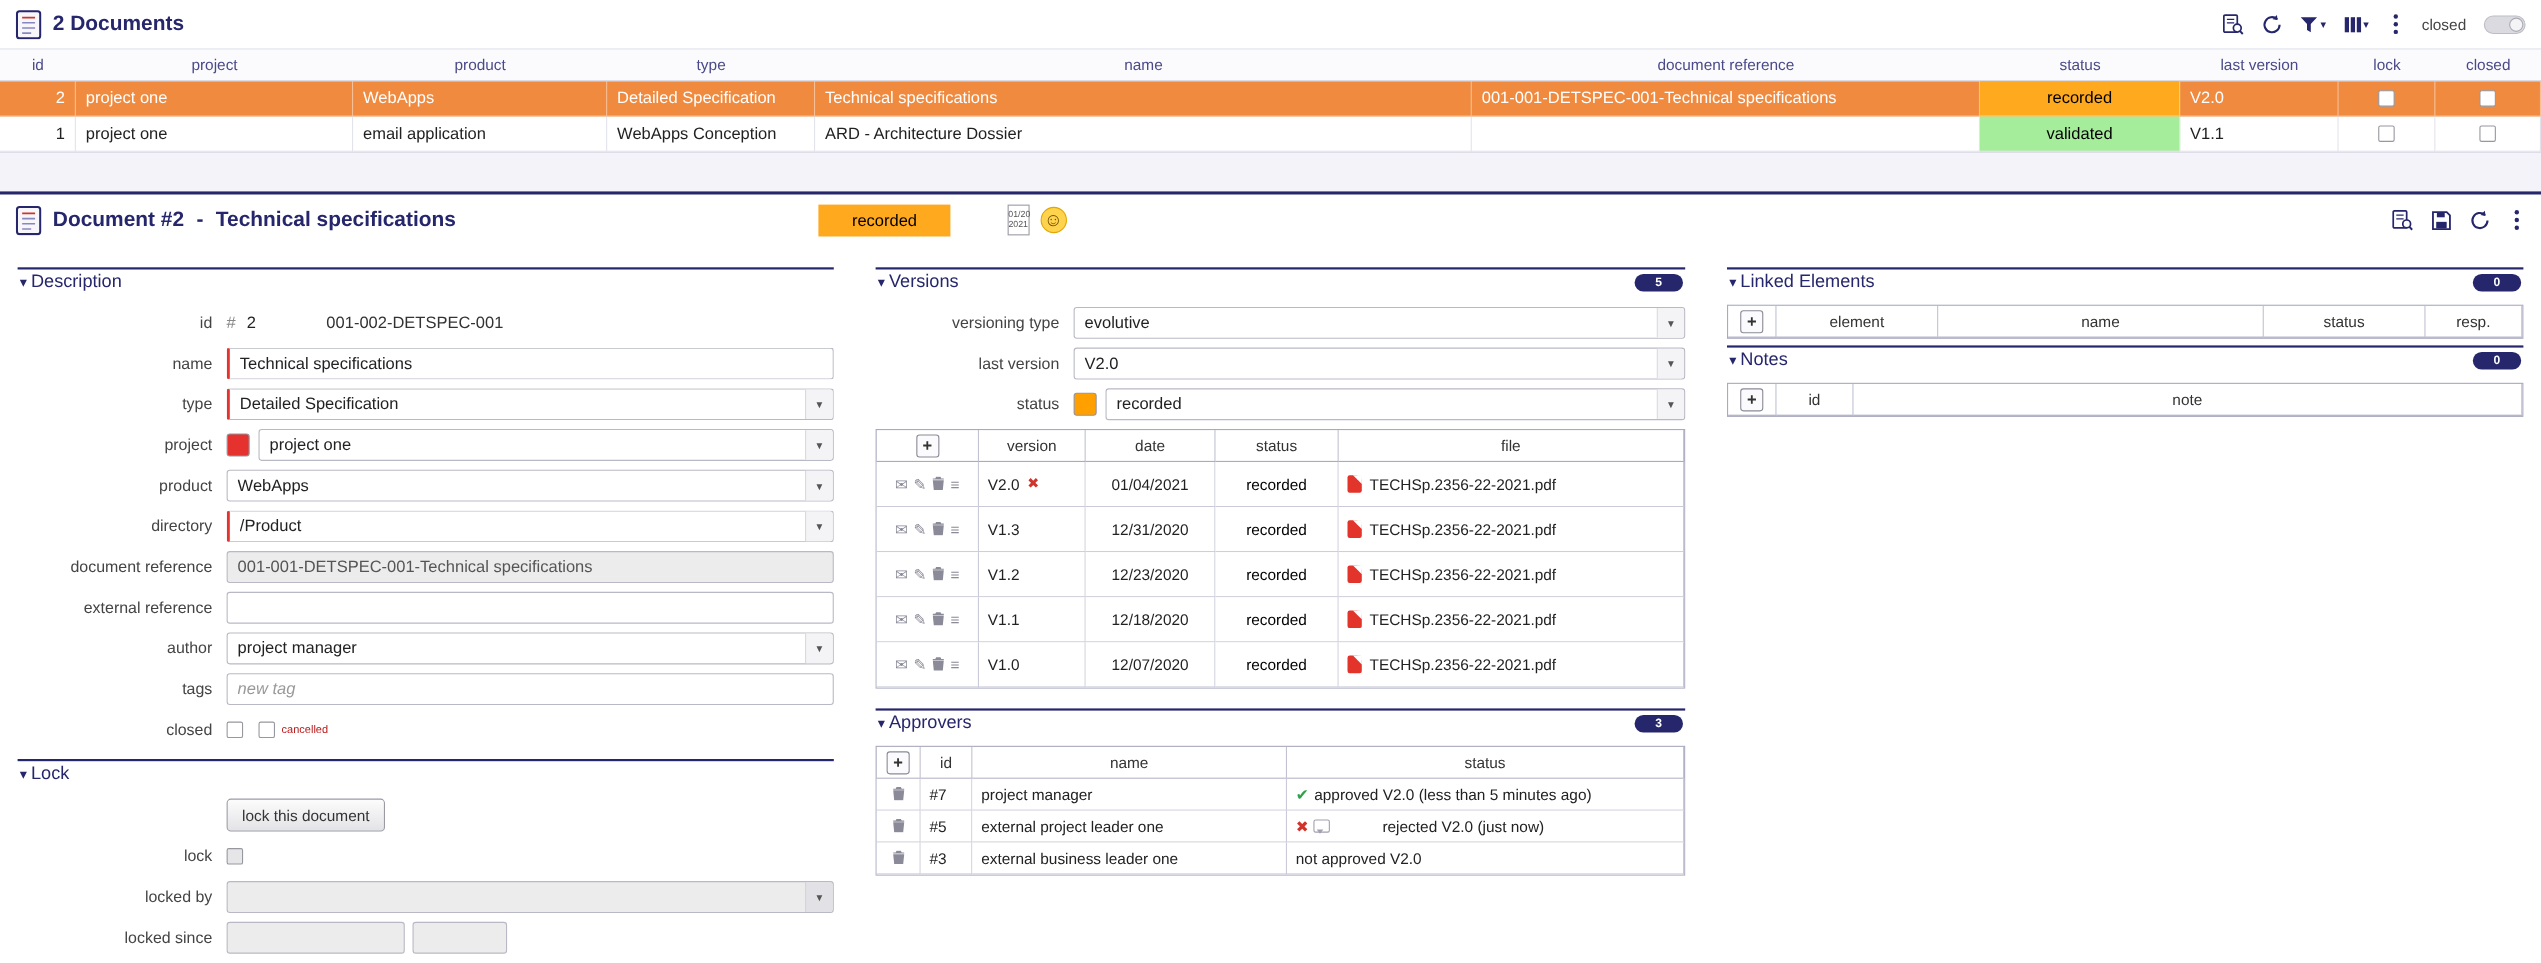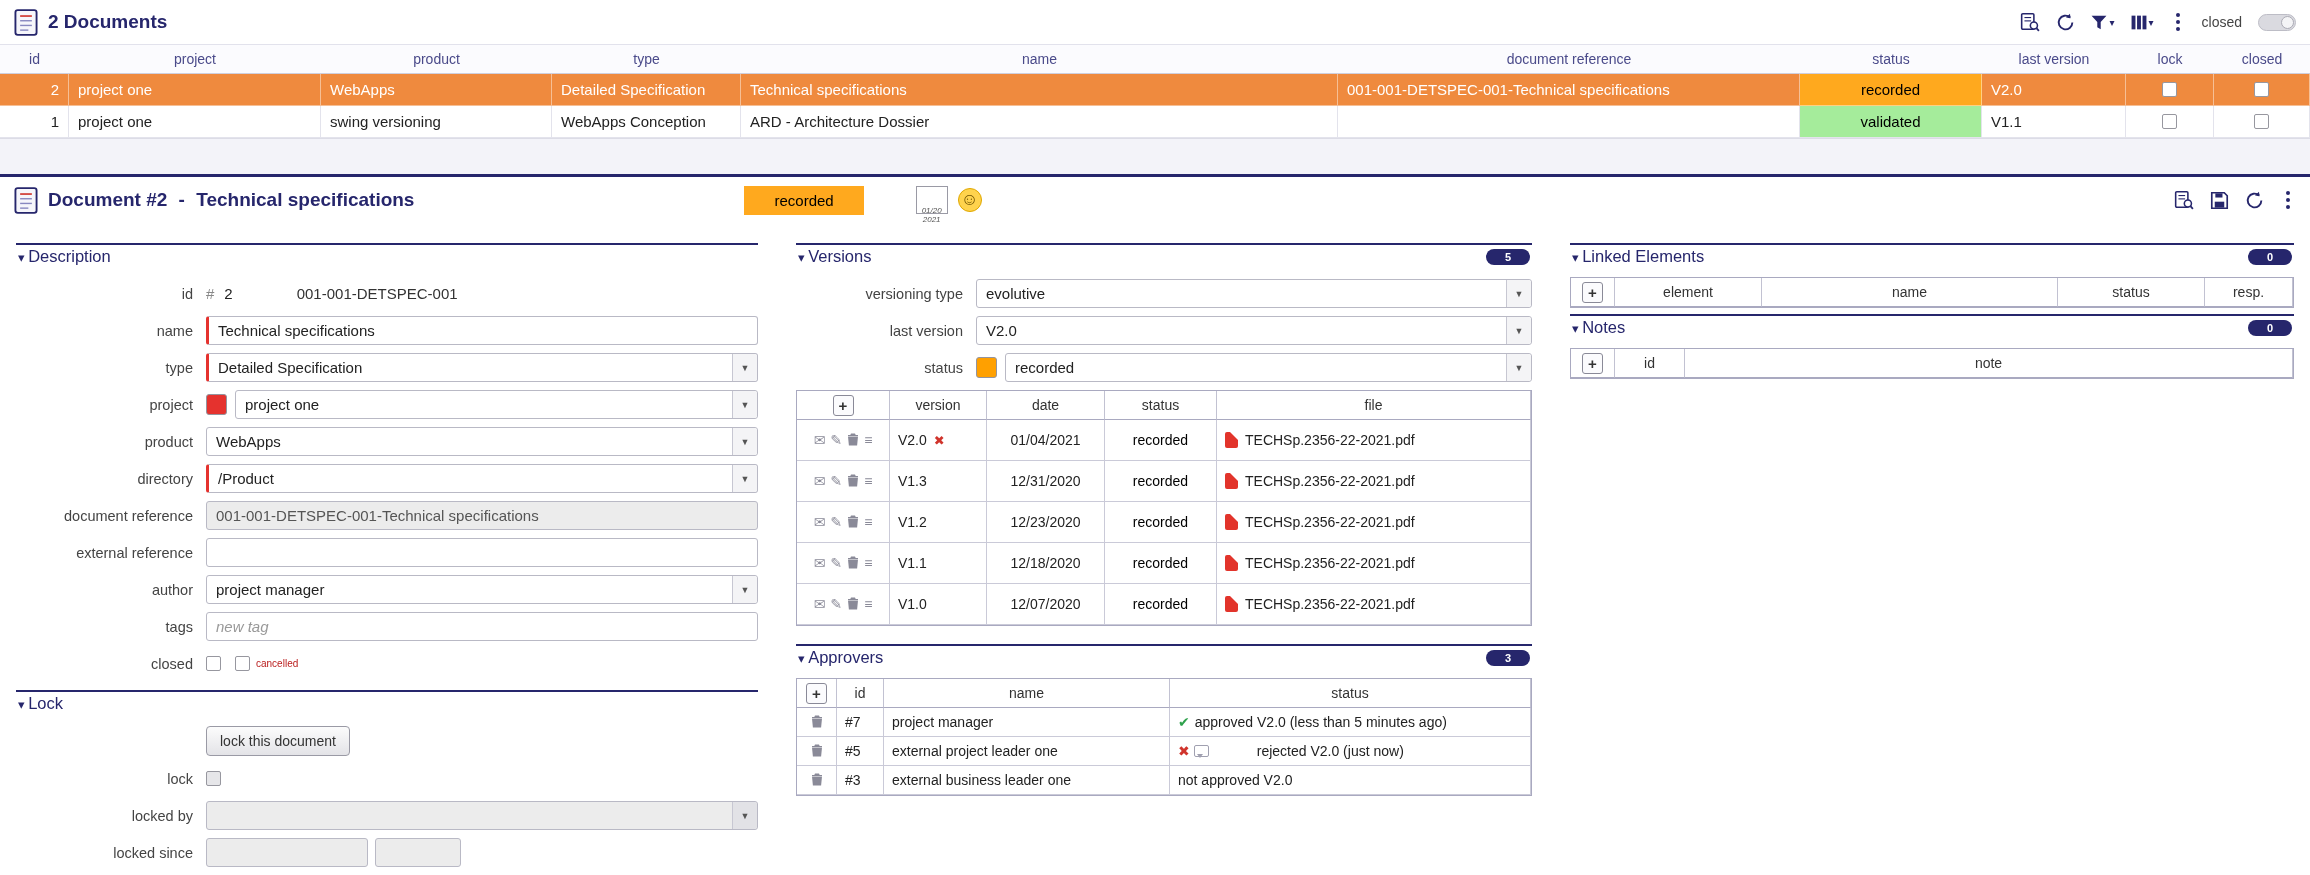--- a/index.html
+++ b/index.html
@@ -34,21 +34,21 @@
   .cb { width:15px; height:15px; border:1px solid #97979F; border-radius:2px; background:#fff; display:inline-block; }
   .cb.dis { background:#E6E6E9; }
   .list-filler { height:36px; background:#F3F3F9; border-top:1px solid #DCDCE6; }
   .split { height:3px; background:var(--accent); }
 
   
   .detail-header { display:flex; align-items:center; height:46px; padding:0 14px; background:#fff; }
   .dh-title { color:var(--accent); font-weight:bold; font-size:19px; margin-left:10px; }
   .dh-title .sep { margin:0 6px; }
   .status-badge { background:var(--recorded); color:#000; font-size:15px; padding:6px 30px; margin-left:330px; }
-  .cal { width:32px; height:28px; border:1px solid #9A9AA5; background:#fff; margin-left:52px; text-align:center; line-height:1.15; padding-top:19px;font-style:italic; }
+  .cal { width:20px; height:28px; border:1px solid #9A9AA5; background:#fff; margin-left:52px; text-align:center; line-height:1.15; padding-top:3px; }
   .cal div { font-size:8px; color:#555; }
   .smiley { width:24px; height:24px; border-radius:50%; background:#FFD34D; border:1px solid #E0A800; color:#6E5200;
     display:flex; align-items:center; justify-content:center; font-size:17px; margin-left:10px; }
   .detail-right { margin-left:auto; display:flex; align-items:center; gap:16px; }
 
   
   .content { display:flex; gap:38px; padding:8px 16px 0 16px; }
   .col-left { width:742px; }
   .col-mid  { width:736px; }
   .col-right{ flex:1; }
@@ -197,21 +197,21 @@
       <span class="cb"></span>
     </span>
   <span class="cell center">
       <span class="cb"></span>
     </span>
 </div>
 
 <div class="lgrid lrow">
   <span class="cell num">1</span>
   <span class="cell">project one</span>
-  <span class="cell">swing versioning</span>
+  <span class="cell">email application</span>
   <span class="cell">WebApps Conception</span>
   <span class="cell">ARD - Architecture Dossier</span>
   <span class="cell"></span>
   <span class="cell st-validated">validated</span>
   <span class="cell">V1.1</span>
   <span class="cell center">
       <span class="cb"></span>
     </span>
   <span class="cell center">
       <span class="cb"></span>
@@ -280,21 +280,21 @@
     <div class="section">
       <div class="section-head">
         <span class="section-title">Description</span>
       </div>
 
       <div class="frow">
         <span class="flabel">id</span>
         <span class="fctrl">
           <span class="hash">#</span>
           <span class="idv">2</span>
-          <span class="idcode">001-001-DETSPEC-001</span>
+          <span class="idcode">001-002-DETSPEC-001</span>
         </span>
       </div>
 
       <div class="frow">
         <span class="flabel">name</span>
         <span class="fctrl">
             <input class="tin required" value="Technical specifications" style="">
           </span>
       </div>
 

